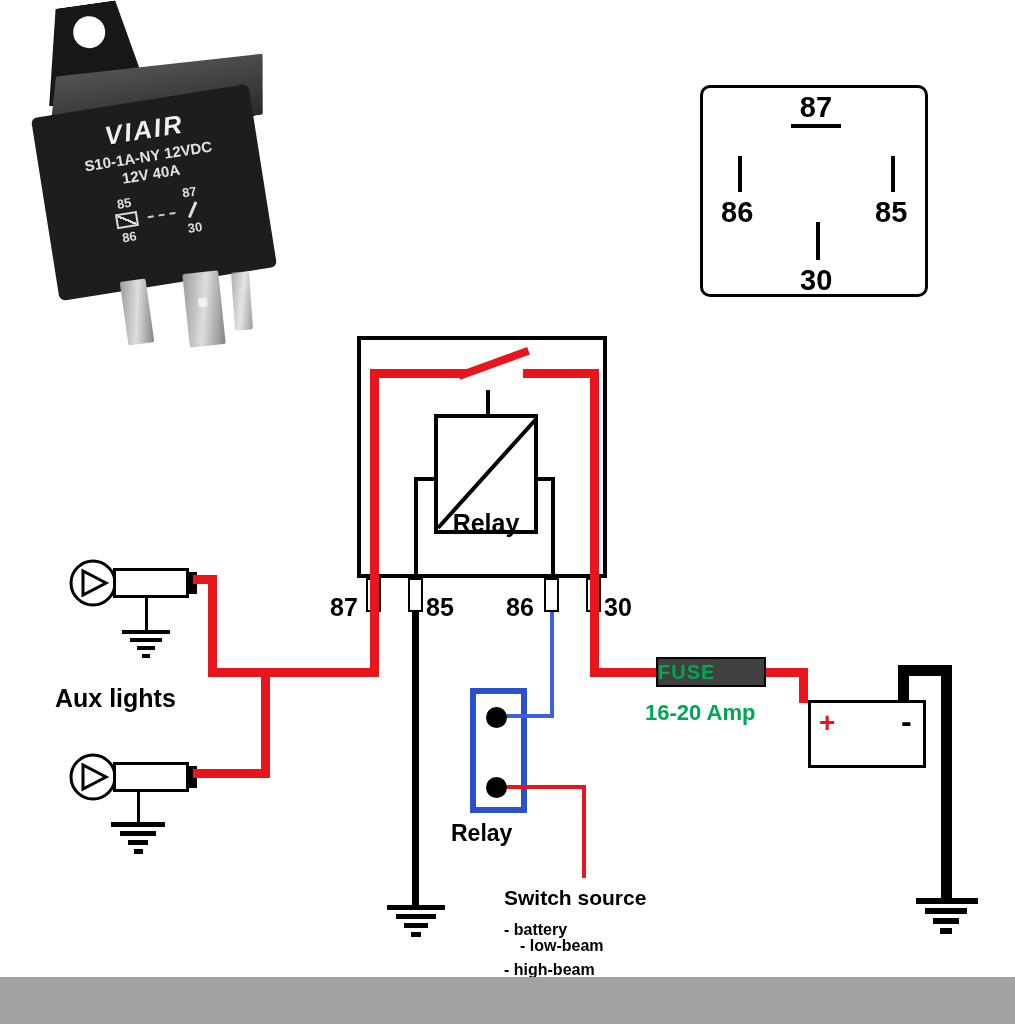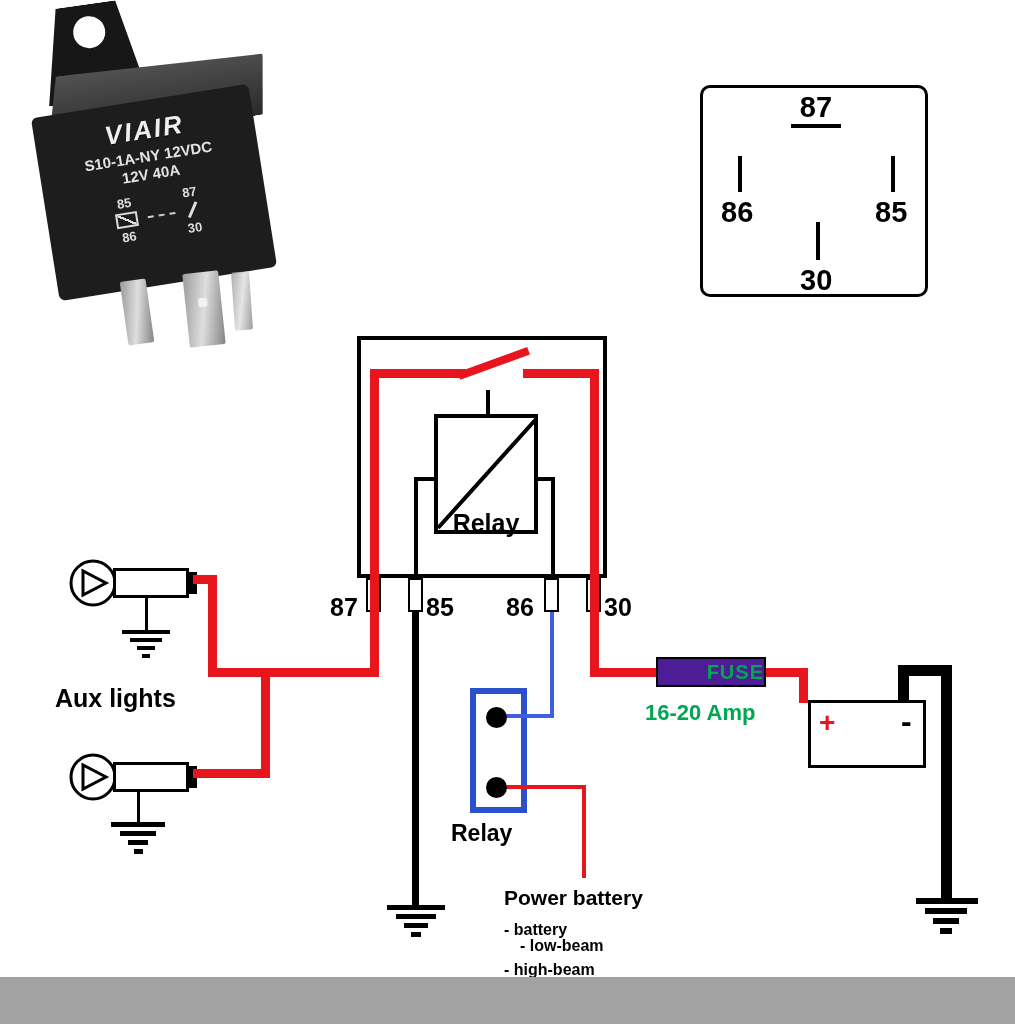--- a/index.html
+++ b/index.html
@@ -57,21 +57,21 @@
   
   #relaybox { position:absolute; left:357px; top:336px; width:250px; height:242px;
     border:4px solid #000; }
   #coilbox { position:absolute; left:434px; top:414px; width:104px; height:120px;
     border:4px solid #000; background:#fff; }
   #coildiag { position:absolute; left:438px; top:526px; width:146px; height:4px;
     background:#000; transform:rotate(-48deg); transform-origin:0 50%; }
   #blade { position:absolute; left:459px; top:372px; width:74px; height:8px;
     background:#e8151c; transform:rotate(-20deg); transform-origin:0 50%; }
   #fusebox { position:absolute; left:656px; top:657px; width:110px; height:30px;
-    border:2px solid #000; background:#4c1d95; text-align:right; line-height:27px;
+    border:2px solid #000; background:#404040; text-align:left; line-height:27px;
     font-size:20px; font-weight:bold; letter-spacing:1px; }
   #battery { position:absolute; left:808px; top:700px; width:118px; height:68px;
     border:3px solid #000; background:#fff; }
   #battery .plus { position:absolute; left:8px; top:4px; font-size:28px; font-weight:bold; color:#e8151c; }
   #battery .minus { position:absolute; left:90px; top:0px; font-size:32px; font-weight:bold; color:#000; }
   #switchbox { position:absolute; left:470px; top:688px; width:57px; height:125px;
     border:6px solid #2b50cc; background:#fff; }
 
   .lampbody { position:absolute; width:76px; height:30px; border:3px solid #000; background:#fff; }
   .lampterm { position:absolute; width:10px; height:22px; background:#000; }
@@ -190,21 +190,21 @@
 
   <div id="switchbox"></div>
   <div class="wb" style="left:550px; top:612px; width:4px; height:106px;"></div>
   <div class="wb" style="left:497px; top:714px; width:57px; height:4px;"></div>
   <div class="wrt" style="left:496px; top:785px; width:90px; height:4px;"></div>
   <div class="wrt" style="left:582px; top:785px; width:4px; height:93px;"></div>
   <div class="dot" style="left:486px; top:707px;"></div>
   <div class="dot" style="left:486px; top:777px;"></div>
   <div class="lbl" style="left:451px; top:820px; font-size:23px;">Relay</div>
 
-  <div class="lbl" style="left:504px; top:886px; font-size:21px;">Power battery</div>
+  <div class="lbl" style="left:504px; top:886px; font-size:21px;">Switch source</div>
   <div class="lbl" style="left:504px; top:913px; font-size:16px;margin-top:8px;">- battery</div>
   <div class="lbl" style="left:520px; top:937px; font-size:16px;">- low-beam</div>
   <div class="lbl" style="left:504px; top:961px; font-size:16px;">- high-beam</div>
 
   <div class="wr" style="left:590px; top:668px; width:66px; height:9px;"></div>
   <div class="wr" style="left:766px; top:668px; width:42px; height:9px;"></div>
   <div class="wr" style="left:799px; top:668px; width:9px; height:35px;"></div>
   <div id="fusebox" class="green">FUSE</div>
   <div class="lbl green" style="left:645px; top:700px; font-size:22px;">16-20 Amp</div>
 

